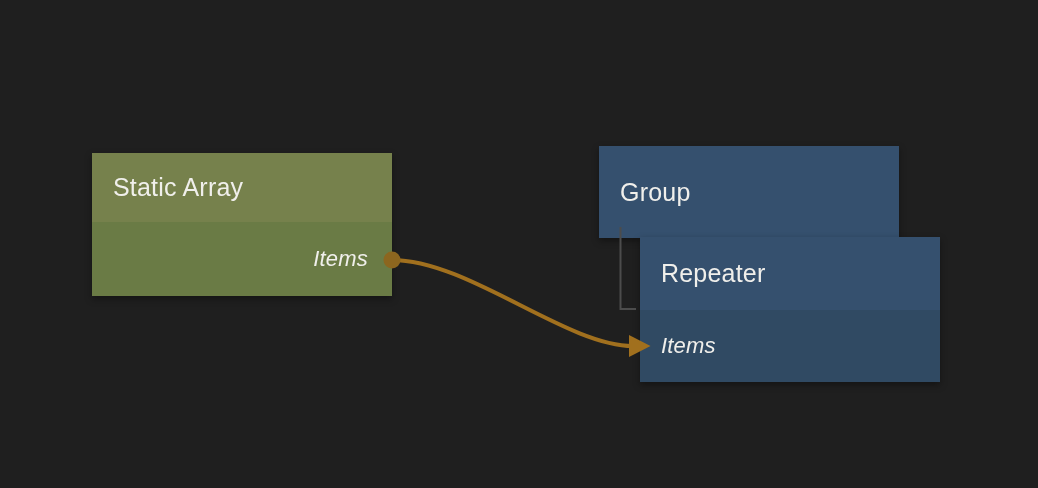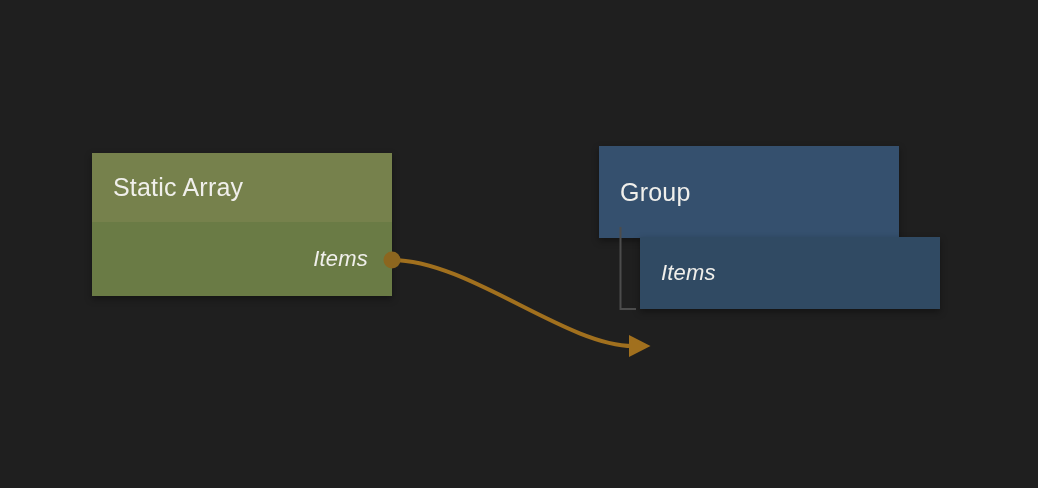--- a/index.html
+++ b/index.html
@@ -95,18 +95,21 @@
     </div>
   </div>
 
   <div class="node" id="node-group">
     <div class="node-header" style="background-color: rgb(53, 80, 110);">
       <span class="node-title">Group</span>
     </div>
   </div>
 
   <div class="node" id="node-repeater">
+    <div class="node-header" style="background-color: rgb(53, 80, 110);">
+      <span class="node-title">Repeater</span>
+    </div>
     <div class="node-row align-left" style="background-color: rgb(48, 74, 99);">
       <span class="port-label">Items</span>
     </div>
   </div>
 
 </div>
 
 </body></html>

